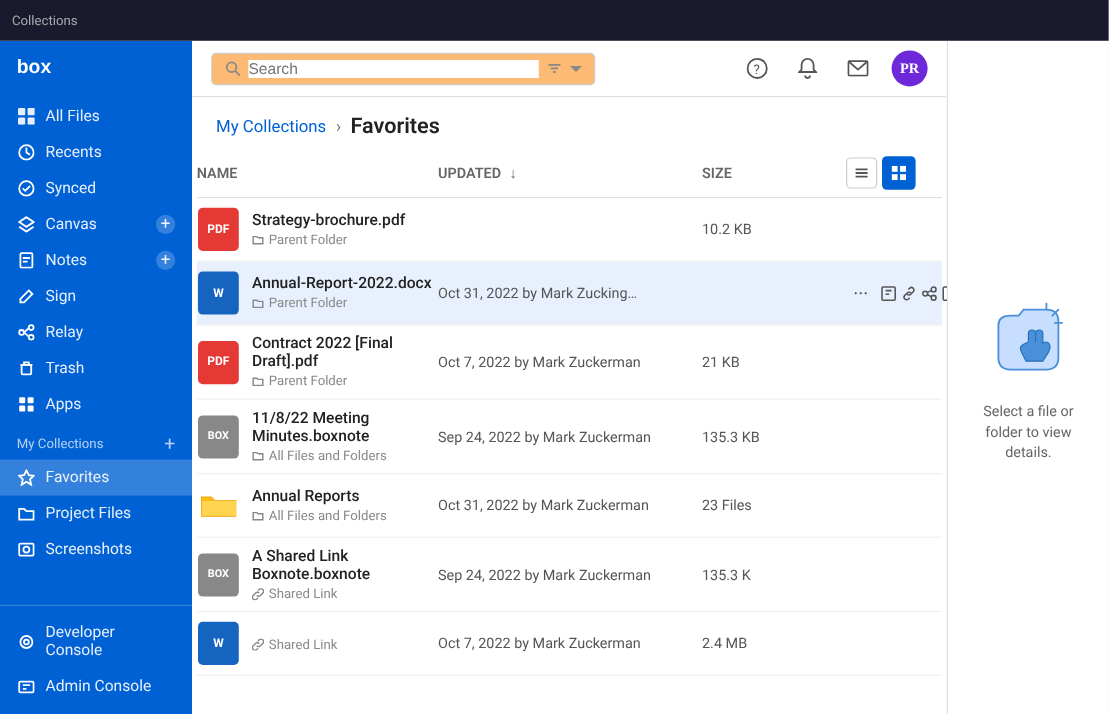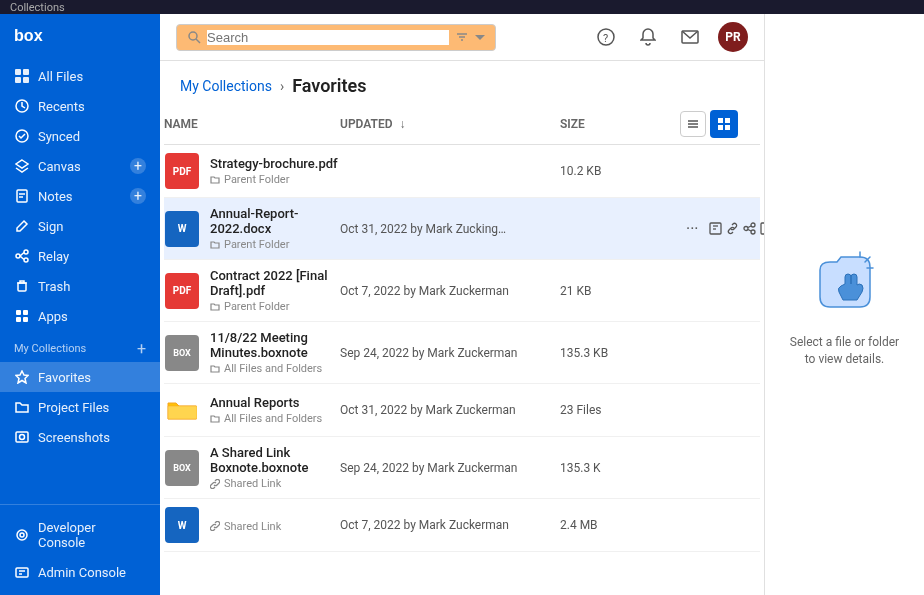--- a/index.html
+++ b/index.html
@@ -1,19 +1,19 @@
 <!DOCTYPE html>
 <html><head>
   <meta charset="utf-8">
   <style>
     * { box-sizing: border-box; margin: 0; padding: 0; }
     body { font-family: -apple-system, BlinkMacSystemFont, 'Segoe UI', Roboto, sans-serif; font-size: 13px; background: #f5f5f5; display: flex; flex-direction: column; height: 595px; width: 924px; overflow: hidden; }
 
     
-    #topbar { background: #1a1a2e; height: 14px; display: flex; align-items: center; padding: 0 10px; }
+    #topbar { background: #1a1a2e; height: 34px; display: flex; align-items: center; padding: 0 10px; }
     #topbar span { color: #aaa; font-size: 11px; }
 
     
     #layout { display: flex; flex: 1; overflow: hidden; }
 
     
     #sidebar { width: 160px; background: #0061d5; display: flex; flex-direction: column; color: white; flex-shrink: 0; }
     #sidebar-logo { padding: 12px 14px 8px; }
     #sidebar-logo svg { width: 44px; height: 20px; }
     .sidebar-nav { flex: 1; overflow-y: auto; padding: 4px 0; }
@@ -26,21 +26,21 @@
 
     
     #main { flex: 1; display: flex; flex-direction: column; background: white; overflow: hidden; }
 
     
     #header { display: flex; align-items: center; padding: 8px 16px; border-bottom: 1px solid #e0e0e0; gap: 12px; background: white; }
     #search-box { display: flex; align-items: center; flex: 1; max-width: 320px; border: 1px solid #ccc; border-radius: 4px; padding: 5px 10px; gap: 6px; background: #fdba74; }
     #search-box input { border: none; outline: none; font-size: 13px; flex: 1; }
     .header-right { margin-left: auto; display: flex; align-items: center; gap: 14px; }
     .header-icon { width: 28px; height: 28px; display: flex; align-items: center; justify-content: center; cursor: pointer; color: #555; }
-    .avatar { width: 30px; height: 30px; border-radius: 50%; background: #7f1d1d; color: white; display: flex; align-items: center; justify-content: center; font-size: 12px; font-weight: bold; cursor: pointer; }
+    .avatar { width: 30px; height: 30px; border-radius: 50%; background: #6d28d9; color: white; display: flex; align-items: center; justify-content: center; font-size: 12px; font-weight: bold; cursor: pointer; font-family: Liberation Serif, serif; }
 
     
     #breadcrumb { padding: 14px 20px 8px; display: flex; align-items: center; gap: 8px; }
     .breadcrumb-link { color: #0061d5; font-size: 14px; cursor: pointer; }
     .breadcrumb-sep { color: #666; font-size: 14px; }
     .breadcrumb-current { font-size: 18px; font-weight: 600; color: #222; }
 
     
     #file-list-container { flex: 1; overflow-y: auto; padding: 0 4px; }
     #file-list-header { display: flex; align-items: center; padding: 6px 0; border-bottom: 1px solid #e0e0e0; color: #666; font-size: 12px; font-weight: 600; }
@@ -63,21 +63,21 @@
     .ellipsis-btn { color: #555; font-size: 16px; cursor: pointer; padding: 2px 6px; }
 
     
     .icon-pdf { background: #e53935; color: white; font-size: 10px; font-weight: bold; border-radius: 4px; width: 34px; height: 36px; display: flex; align-items: center; justify-content: center; }
     .icon-docx { background: #1565c0; color: white; font-size: 10px; font-weight: bold; border-radius: 4px; width: 34px; height: 36px; display: flex; align-items: center; justify-content: center; }
     .icon-box { background: #7e7e7e; color: white; font-size: 10px; font-weight: bold; border-radius: 4px; width: 34px; height: 36px; display: flex; align-items: center; justify-content: center; }
     .icon-folder { width: 34px; height: 30px; display: flex; align-items: center; justify-content: center; }
     .folder-svg { width: 30px; height: 24px; }
 
     
-    #right-panel { width: 160px; border-left: 1px solid #e0e0e0; background: white; display: flex; flex-direction: column; align-items: center; justify-content: center; padding: 20px; text-align: center; }
+    #right-panel { width: 135px; border-left: 1px solid #e0e0e0; background: white; display: flex; flex-direction: column; align-items: center; justify-content: center; padding: 20px; text-align: center; }
     .right-panel-icon { width: 80px; height: 80px; display: flex; align-items: center; justify-content: center; margin-bottom: 12px; }
     .right-panel-text { font-size: 12px; color: #666; line-height: 1.4; }
 
     
     .sort-arrow { display: inline-block; margin-left: 3px; }
 
     
     .view-toggle { display: flex; align-items: center; gap: 4px; }
     .view-btn { width: 28px; height: 28px; display: flex; align-items: center; justify-content: center; border-radius: 4px; cursor: pointer; background: #0061d5; color: white; }
     .view-btn-outline { background: white; border: 1px solid #ccc; color: #555; }

